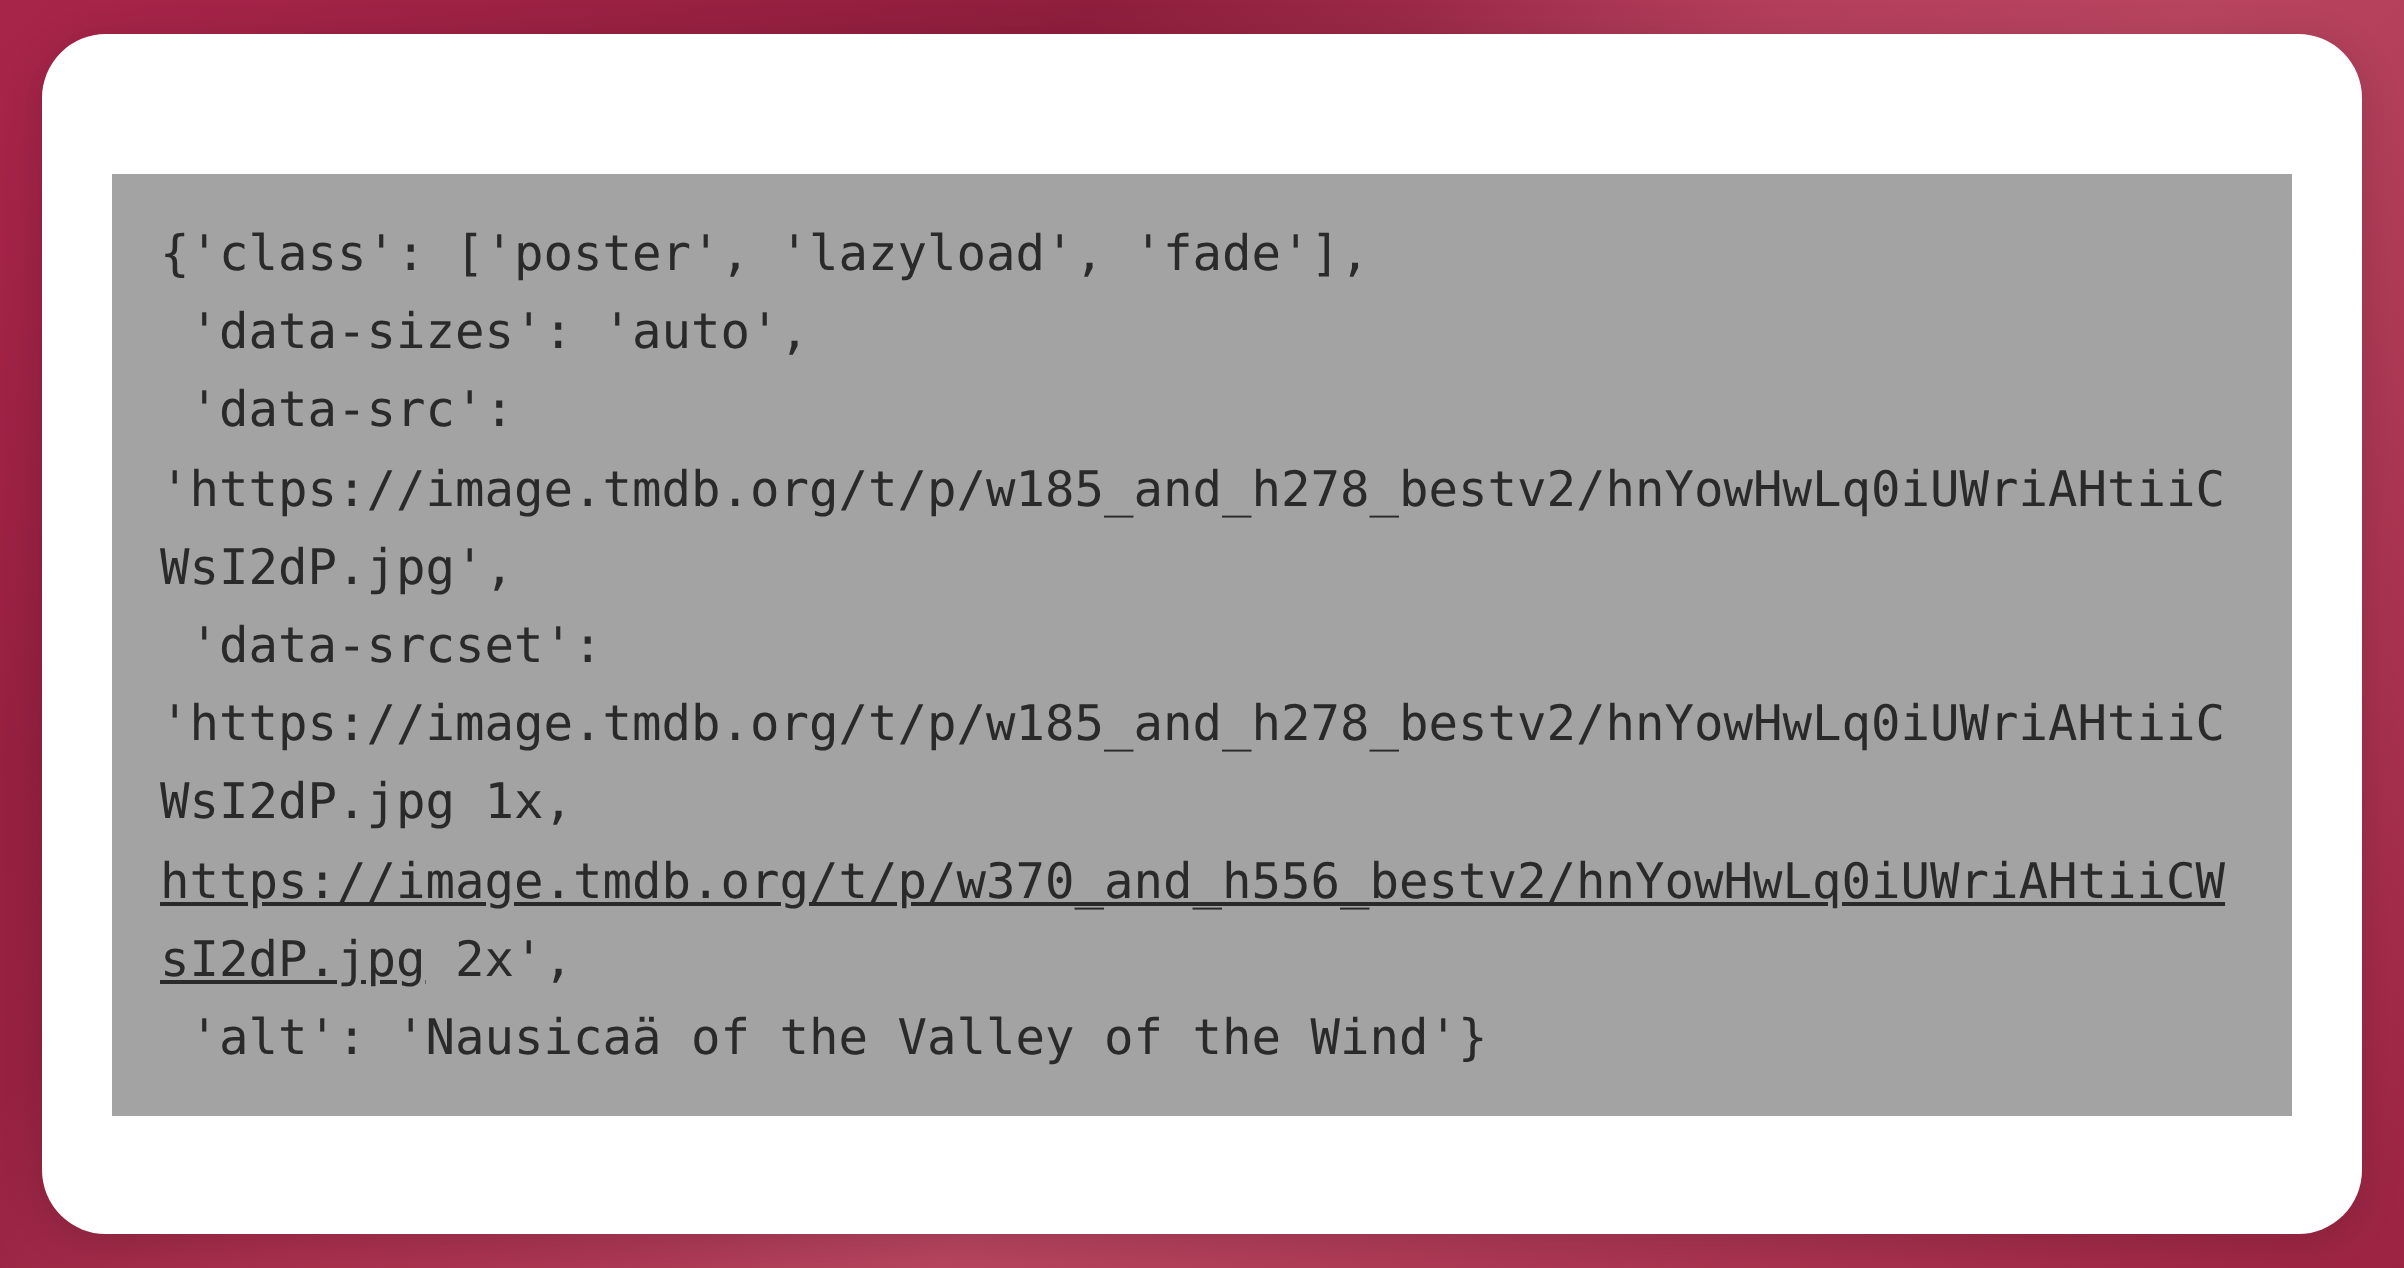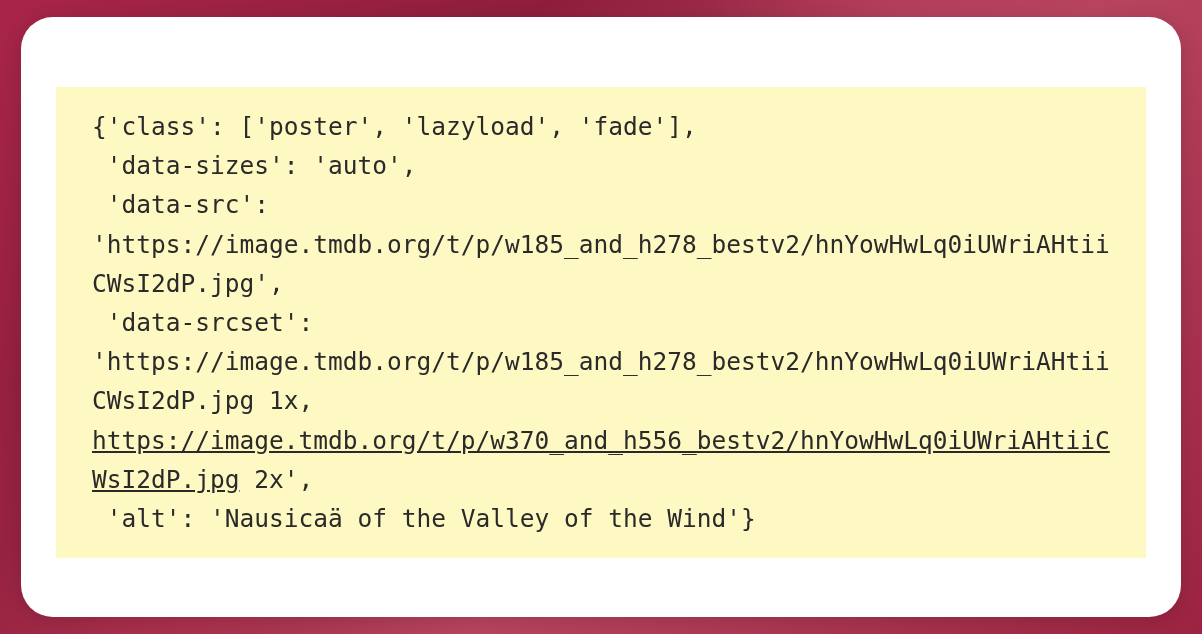--- a/index.html
+++ b/index.html
@@ -41,22 +41,22 @@
       background: #ffffff;
       border-radius: 32px;
       width: 1160px;
       height: 600px;
       padding: 70px 35px 40px 35px;
       position: relative;
       z-index: 2;
       box-shadow: 0 4px 20px rgba(0,0,0,0.15);
     }
     .code-block {
-      background: #fef9c3;
-      padding: 20px 36px;
+      background: #a3a3a3;
+      padding: 20px 24px;
       font-family: 'Menlo', 'Consolas', 'DejaVu Sans Mono', monospace;
       font-size: 24.5px;
       line-height: 1.6;
       color: #2a2a2a;
       word-break: break-all;
       white-space: pre-wrap;
     }
     .underlined {
       text-decoration: underline;
     }

